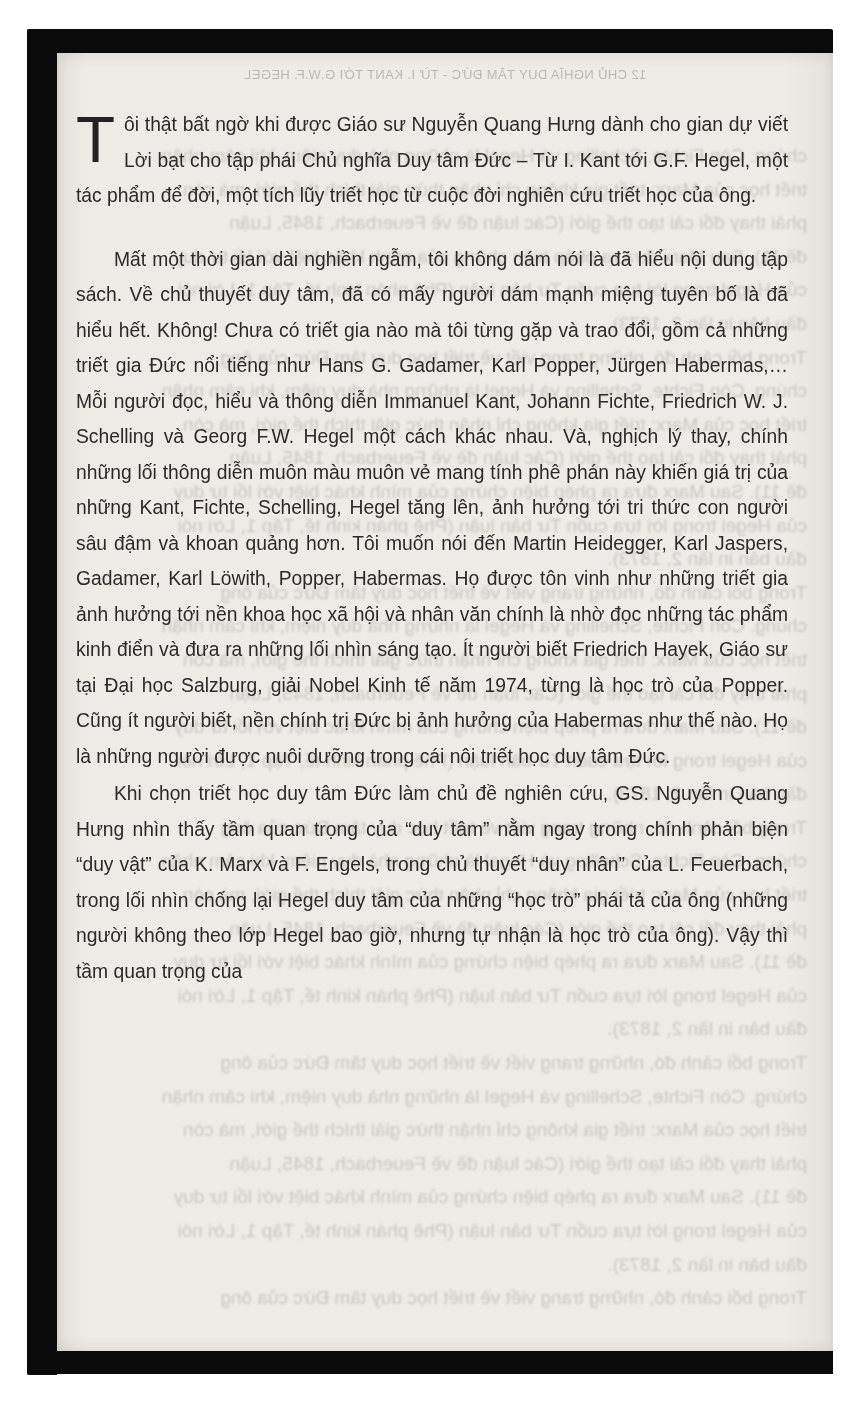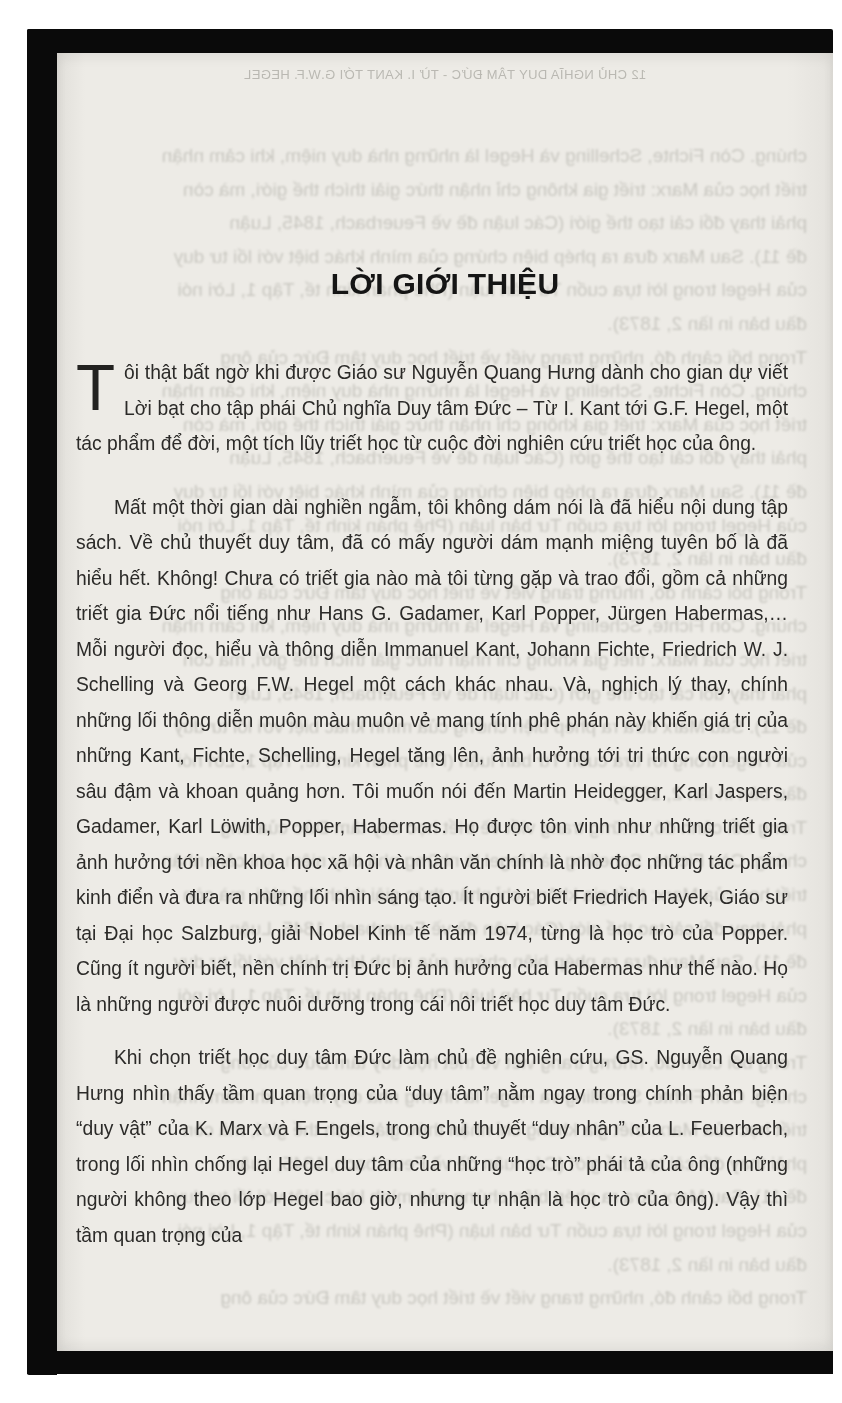--- a/index.html
+++ b/index.html
@@ -20,21 +20,21 @@
         transform:scaleX(-1);filter:blur(.7px)}
   .bleed-lines{position:absolute;top:86px;left:26px;width:724px;
         font-size:19px;line-height:33.6px;text-align:justify;color:#a5a49c;opacity:.5;
         transform:scaleX(-1);filter:blur(1.15px)}
   .content{position:relative;z-index:1}
   .title{margin:214px 0 0;text-align:center;font-weight:700;font-size:30px;
         letter-spacing:.3px;color:#151515}
   .body{margin:54px 0 0 19px;width:712px}
   .body p{margin:0;font-size:19.3px;line-height:35.5px;text-align:justify;color:#2b2a28}
   .body p.indent{text-indent:38px;margin-top:28px}
-  .body p.extra{margin-top:18px}
+  .body p.extra{margin-top:2px}
   .it{}
   .dropcap{float:left;font-size:64px;line-height:56px;margin:5px 9px 0 0;color:#232220}
 </style>
 </head>
 <body>
 
 <div class="scan">
   <div class="bar bar-top"></div>
   <div class="bar bar-left"></div>
   <div class="bar bar-bottom"></div>
@@ -75,21 +75,20 @@
           <div>triết học của Marx: triết gia không chỉ nhận thức giải thích thế giới, mà còn</div>
           <div>phải thay đổi cải tạo thế giới (Các luận đề về Feuerbach, 1845, Luận</div>
           <div>đề 11). Sau Marx đưa ra phép biện chứng của mình khác biệt với lối tư duy</div>
           <div>của Hegel trong lời tựa cuốn Tư bản luận (Phê phán kinh tế, Tập 1, Lời nói</div>
           <div>đầu bản in lần 2, 1873).</div>
           <div>Trong bối cảnh đó, những trang viết về triết học duy tâm Đức của ông</div>
         </div>
     </div>
 
     <div class="content">
-      <h1 class="title">LỜI GIỚI THIỆU</h1>
       <div class="body">
           <p><span class="dropcap">T</span><span>ôi thật bất ngờ khi được Giáo sư Nguyễn Quang Hưng dành cho gian dự viết </span><span class="it">Lời bạt</span><span> cho tập phái </span><span class="it">Chủ nghĩa Duy tâm Đức – Từ I. Kant tới G.F. Hegel</span><span>, một tác phẩm để đời, một tích lũy triết học từ cuộc đời nghiên cứu triết học của ông.</span></p>
           <p class="indent"><span>Mất một thời gian dài nghiền ngẫm, tôi không dám nói là đã hiểu nội dung tập sách. Về chủ thuyết duy tâm, đã có mấy người dám mạnh miệng tuyên bố là đã hiểu hết. Không! Chưa có triết gia nào mà tôi từng gặp và trao đổi, gồm cả những triết gia Đức nổi tiếng như Hans G. Gadamer, Karl Popper, </span><span class="it">Jürgen</span><span> Habermas,… Mỗi người đọc, hiểu và thông diễn Immanuel Kant, Johann Fichte, Friedrich W. J. Schelling và Georg F.W. Hegel một cách khác nhau. Và, nghịch lý thay, chính những lối thông diễn muôn màu muôn vẻ mang tính phê phán này khiến giá trị của những Kant, Fichte, Schelling, Hegel tăng lên, ảnh hưởng tới tri thức con người sâu đậm và khoan quảng hơn. Tôi muốn nói đến Martin Heidegger, Karl Jaspers, Gadamer, Karl Löwith, Popper, Habermas. Họ được tôn vinh như những triết gia ảnh hưởng tới nền khoa học xã hội và nhân văn chính là nhờ đọc những tác phẩm kinh điển và đưa ra những lối nhìn sáng tạo. Ít người biết Friedrich Hayek, Giáo sư tại Đại học Salzburg, giải Nobel Kinh tế năm 1974, từng là học trò của Popper. Cũng ít người biết, nền chính trị Đức bị ảnh hưởng của Habermas như thế nào. Họ là những người được nuôi dưỡng trong cái nôi triết học duy tâm Đức.</span></p>
           <p class="indent extra"><span>Khi chọn triết học duy tâm Đức làm chủ đề nghiên cứu, GS. Nguyễn Quang Hưng nhìn thấy tầm quan trọng của “duy tâm” nằm ngay trong chính phản biện “duy vật” của K. Marx và F. Engels, trong chủ thuyết “duy nhân” của L. Feuerbach, trong lối nhìn chống lại Hegel duy tâm của những “học trò” phái tả của ông (những người không theo lớp Hegel bao giờ, nhưng tự nhận là học trò của ông). Vậy thì tầm quan trọng của</span></p>
         </div>
     </div>
   </div>
 </div>
 
 </body></html>

